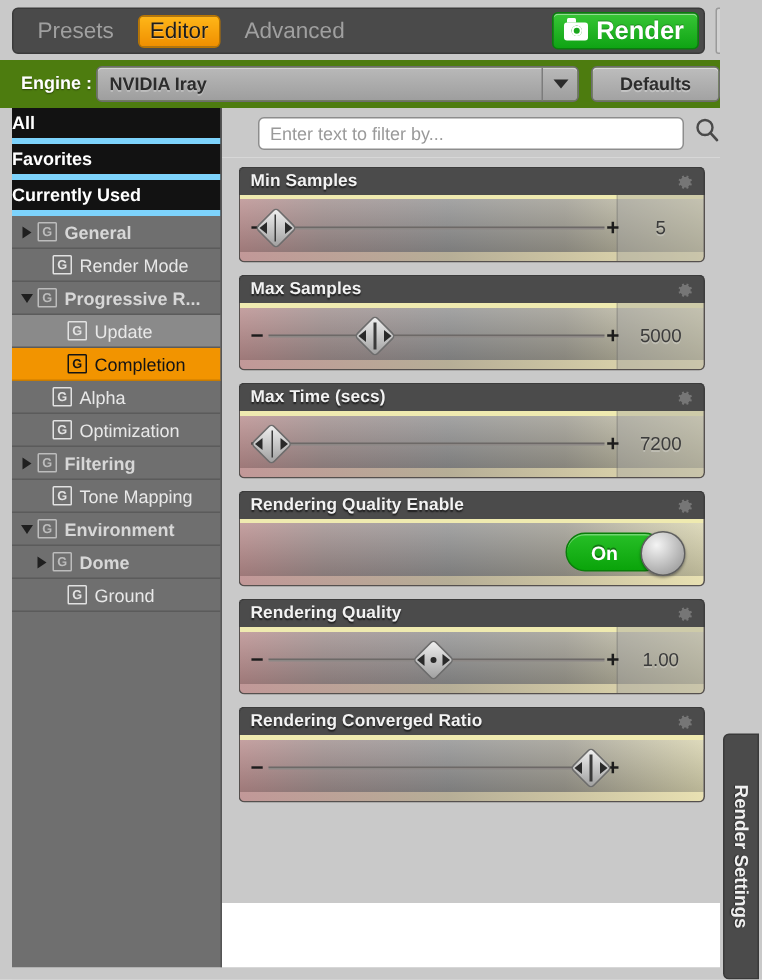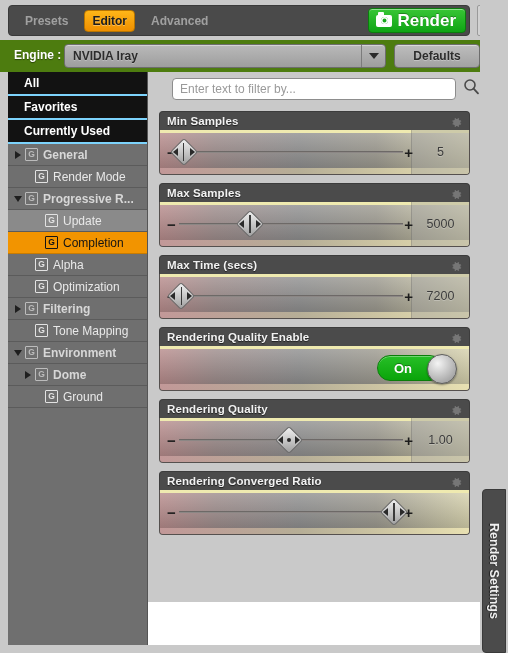--- a/index.html
+++ b/index.html
@@ -17,21 +17,21 @@
     background:#c9c9c9;
   }
   .tabrow{
     position:absolute; left:8px; top:5px; width:462px; height:31px;
     background:#4a4a4a;
     border:1px solid #3a3a3a;
     border-radius:4px;
     display:flex; align-items:center;
   }
   .tab{
-    font-size:12px; font-weight:bold; color:#a0a0a0;
+    font-size:15px; font-weight:normal; color:#a0a0a0;
     padding:2px 8px; margin-left:8px; border-radius:4px;
     line-height:16px; white-space:nowrap;
   }
   .tab.active{
     background:#f6a000;
     background:linear-gradient(#ffb618,#ef8f00);
     color:#1d1d1d;
     border:1px solid #b97500;
     text-shadow:0 1px 0 rgba(255,255,255,.35);
     padding:2px 7px;
@@ -104,21 +104,21 @@
     border-right:1px solid #555;
   }
   .srow{
     height:22px; display:flex; align-items:center;
     border-bottom:1px solid #5b5b5b;
     font-size:12px; color:#e8e8e8;
     white-space:nowrap; cursor:pointer;
   }
   .srow.header{
     background:#121212; color:#fff; font-weight:bold;
-    padding-left:16px; height:24px; border-bottom:2px solid #7dd3fc;
+    height:24px; border-bottom:4px solid #7dd3fc;
   }
   .srow .twisty{ width:14px; display:flex; align-items:center; justify-content:center; flex:none;}
   .tri-r{ width:0;height:0;border-top:4px solid transparent;border-bottom:4px solid transparent;border-left:6px solid #1f1f1f;}
   .tri-d{ width:0;height:0;border-left:4px solid transparent;border-right:4px solid transparent;border-top:6px solid #1f1f1f;}
   .gbadge{
     flex:none; width:13px; height:13px; margin-right:5px;
     border:1.5px solid #e2e2e2; border-radius:1px;
     display:flex; align-items:center; justify-content:center;
     font-size:8.5px; font-weight:bold; line-height:1; color:#e2e2e2;
   }

